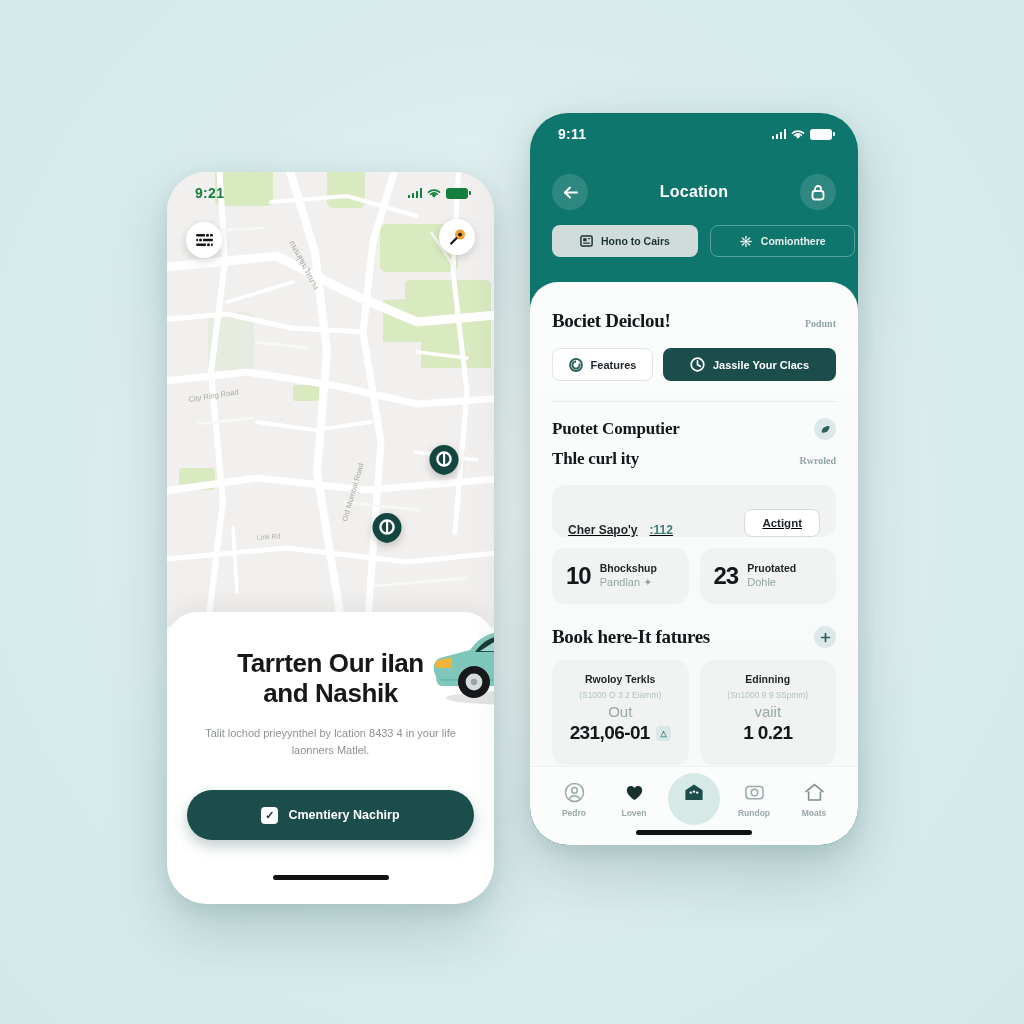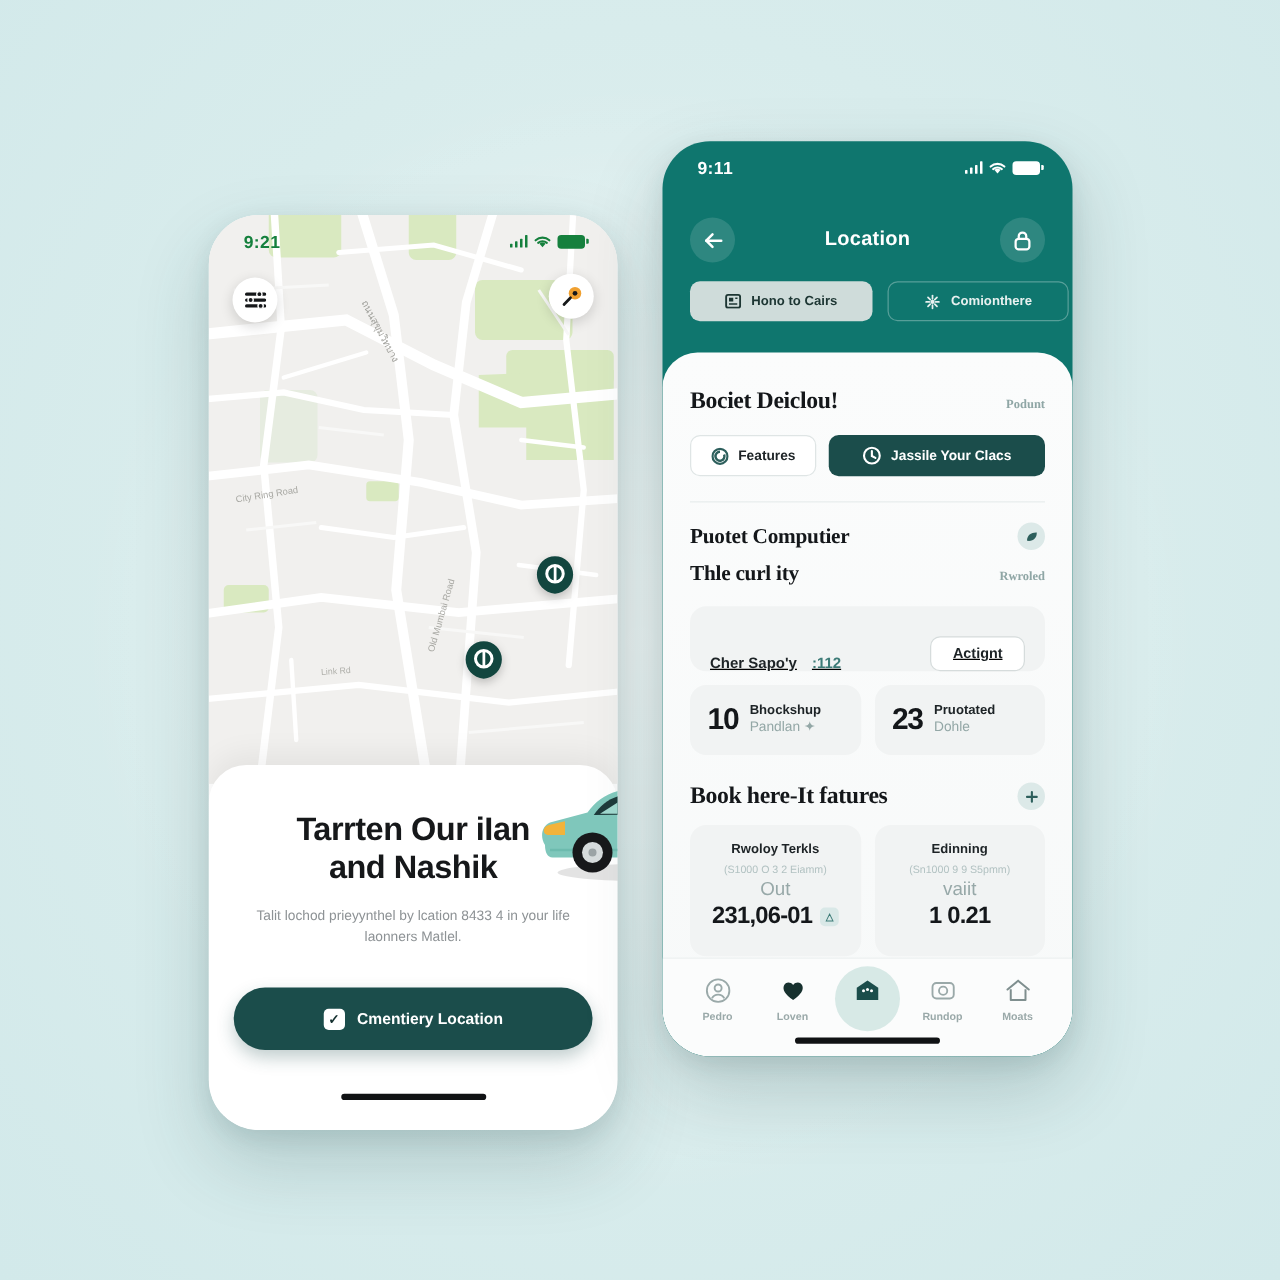--- a/index.html
+++ b/index.html
@@ -333,21 +333,21 @@
   </svg>
 
   <div class="sheet">
     <h1>
       <span>Tarrten Our iIan</span><br>
       <span>and Nashik</span>
     </h1>
     <p>Talit lochod prieyynthel by lcation 8433 4 in your life laonners Matlel.</p>
     <button id="left-cta">
       <span class="chk">✓</span>
-      <span>Cmentiery Location</span>
+      <span>Cmentiery Nachirp</span>
     </button>
     <div class="home-ind" style="bottom:24px"></div>
   </div>
 </div>
 
 <div class="phone" id="phone-right">
 
   <div class="r-head">
     <div class="statusbar" style="color:#ffffff">
       <div class="sb-time">9:11</div>

